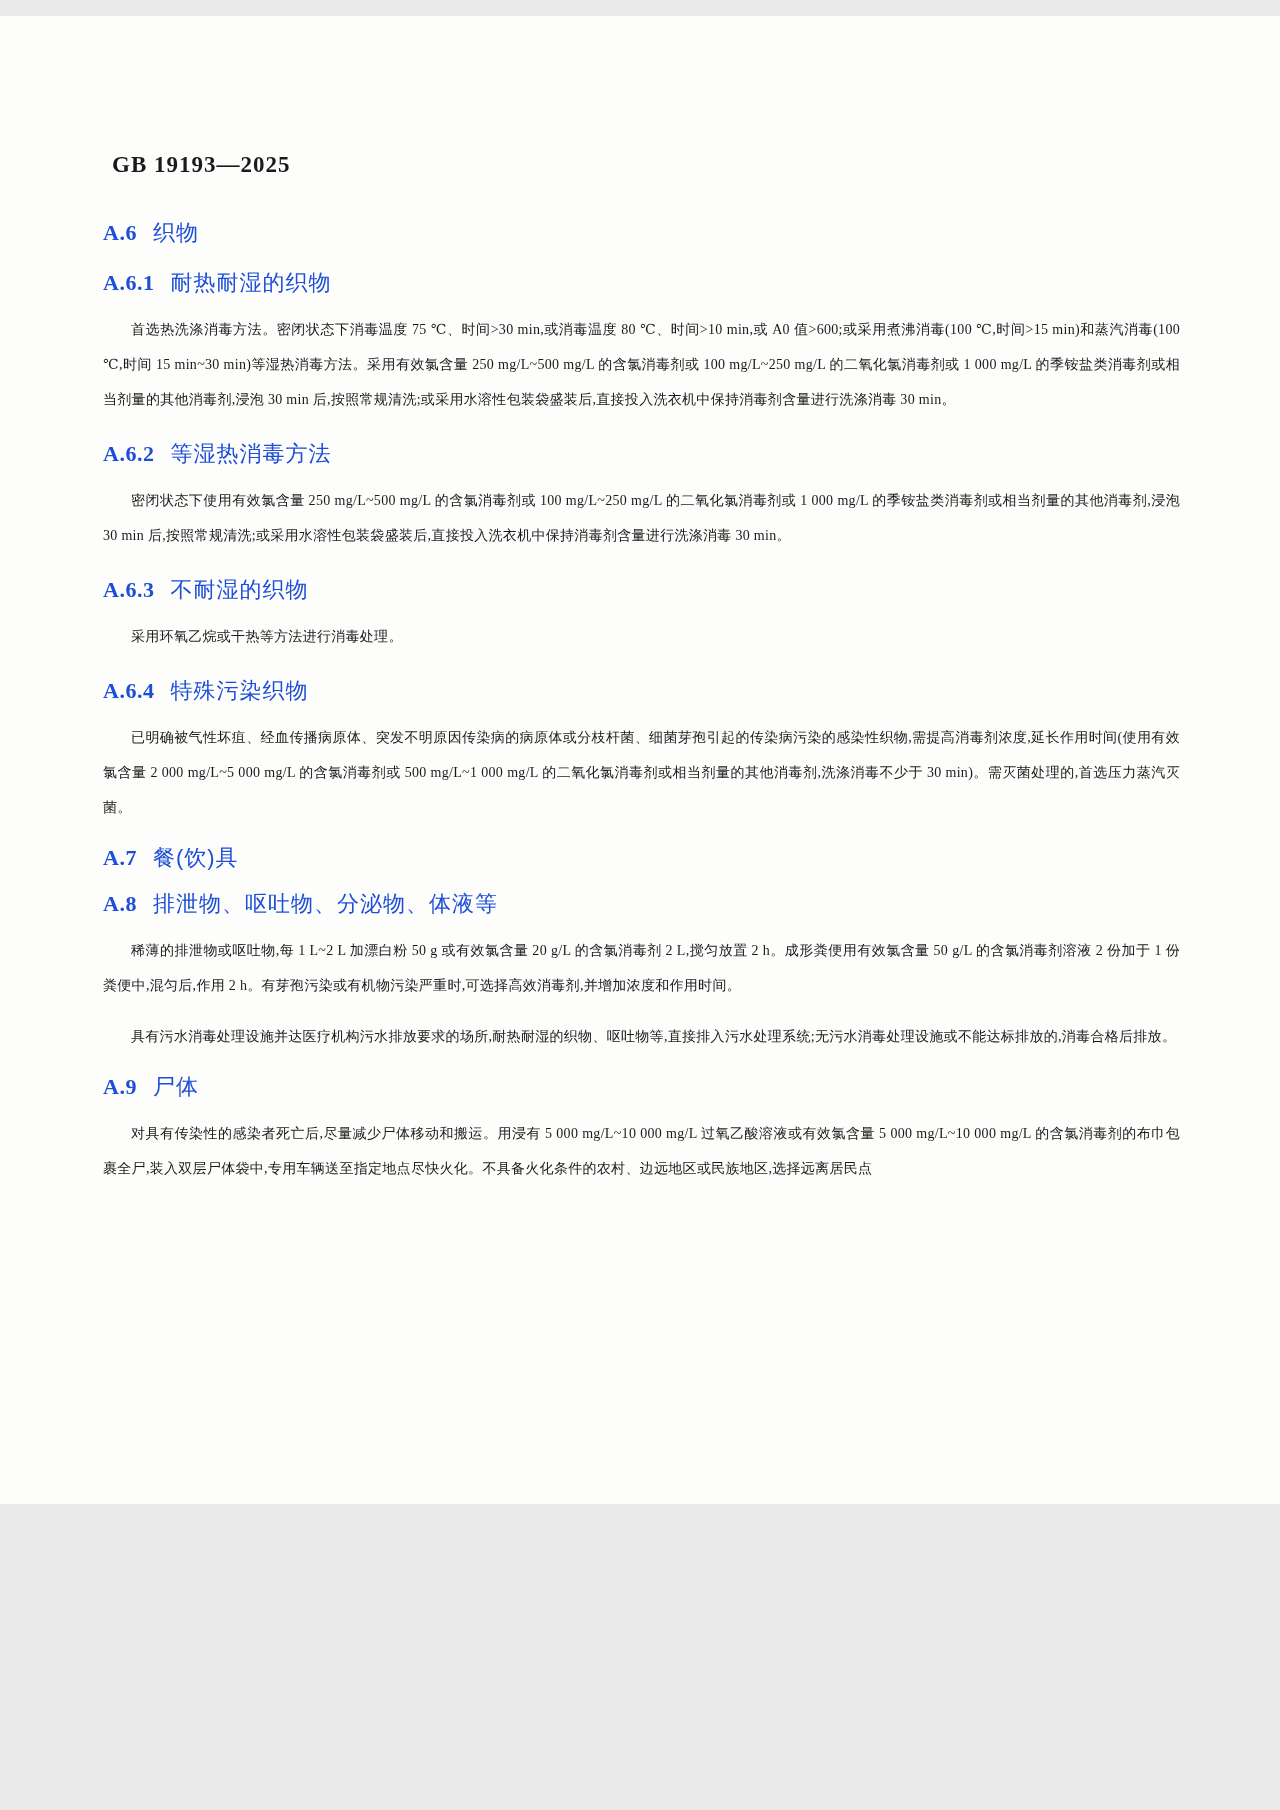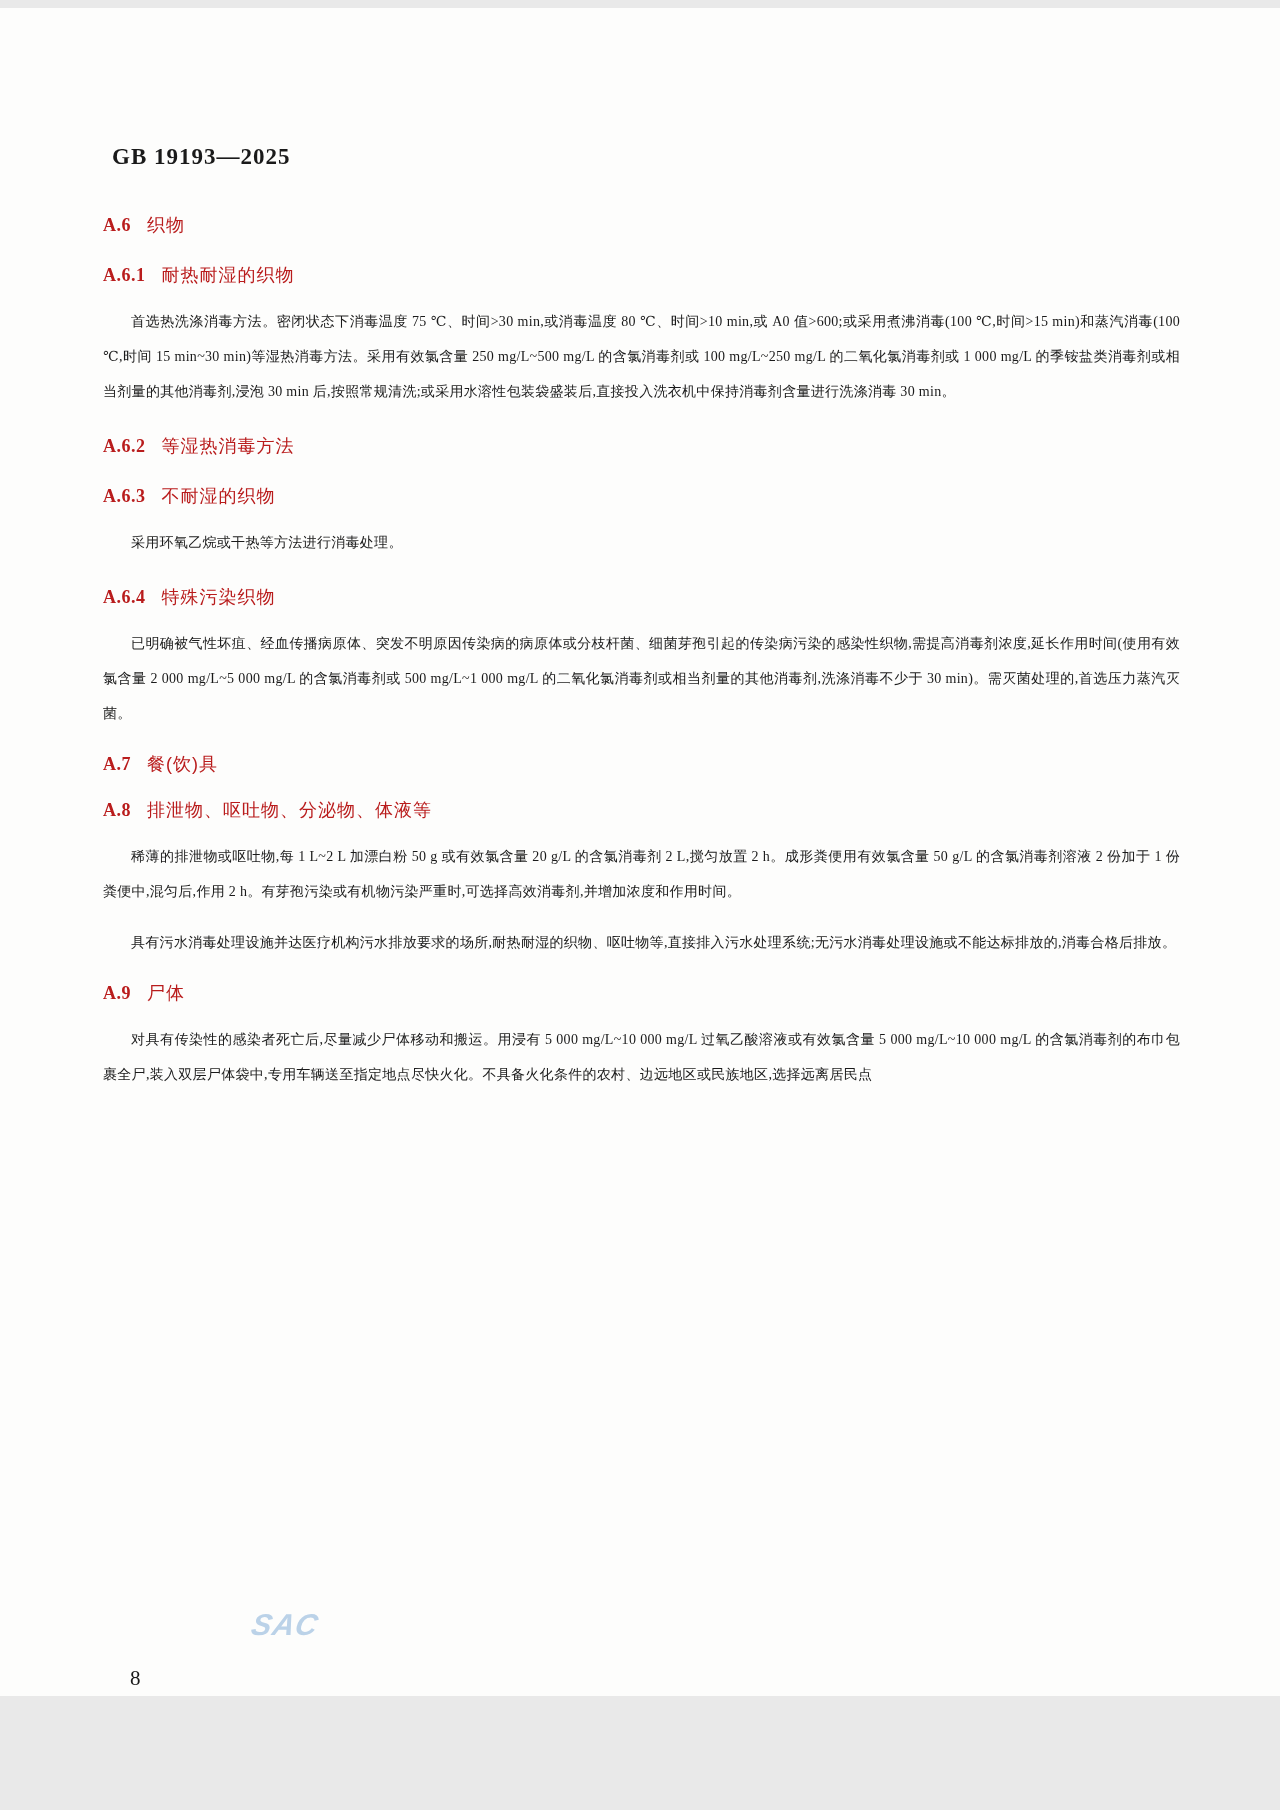--- a/index.html
+++ b/index.html
@@ -1,37 +1,37 @@
 <!DOCTYPE html>
 <html lang="zh"><head>
 <meta charset="utf-8">
 <title>GB 19193—2025</title>
 <style>
   html,body{margin:0;padding:0;background:#e9e9e9;}
   .page{
     position:relative;
-    width:1280px;height:1688px;
-    margin:8px auto;
+    width:1280px;height:1488px;
+    margin:16px auto;
     background:#fdfdfc;
     color:#1a1a1a;
     font-family:"Liberation Serif","DejaVu Serif",serif;
     overflow:hidden;
   }
   .doc-header{
     position:absolute;top:136px;left:112px;
     font-size:23px;font-weight:700;letter-spacing:1px;
     font-family:"Liberation Serif","DejaVu Serif",serif;
   }
   .content{
     position:absolute;top:204px;left:103px;width:1077px;
   }
   .sec-h2,.sec-h3{
     display:flex;align-items:flex-end;
-    font-size:18px;line-height:26px;font-weight:700;
-    color:#b91c1c;
+    font-size:22px;line-height:26px;font-weight:700;
+    color:#1d4ed8;
   }
   .sec-h2{margin:20px 0 0 0;}
   .sec-h3{margin:24px 0 0 0;}
   .sec-h2:first-child{margin-top:0;}
   .sec-label{
     font-family:"Liberation Serif","DejaVu Serif",serif;
     font-weight:700;margin-right:16px;letter-spacing:.5px;
   }
   .sec-title{
     font-family:"Liberation Sans","DejaVu Sans",sans-serif;
@@ -81,20 +81,21 @@
       <span class="sec-title">耐热耐湿的织物</span>
     </div>
 
     <p class="para">首选热洗涤消毒方法。密闭状态下消毒温度 75 ℃、时间&gt;30 min,或消毒温度 80 ℃、时间&gt;10 min,或 A0 值&gt;600;或采用煮沸消毒(100 ℃,时间&gt;15 min)和蒸汽消毒(100 ℃,时间 15 min~30 min)等湿热消毒方法。采用有效氯含量 250 mg/L~500 mg/L 的含氯消毒剂或 100 mg/L~250 mg/L 的二氧化氯消毒剂或 1 000 mg/L 的季铵盐类消毒剂或相当剂量的其他消毒剂,浸泡 30 min 后,按照常规清洗;或采用水溶性包装袋盛装后,直接投入洗衣机中保持消毒剂含量进行洗涤消毒 30 min。</p>
 
     <div class="sec-h3">
       <span class="sec-label">A.6.2</span>
       <span class="sec-title">等湿热消毒方法</span>
     </div>
 
+    <p class="para">密闭状态下使用有效氯含量 250 mg/L~500 mg/L 的含氯消毒剂或 100 mg/L~250 mg/L 的二氧化氯消毒剂或 1 000 mg/L 的季铵盐类消毒剂或相当剂量的其他消毒剂,浸泡 30 min 后,按照常规清洗;或采用水溶性包装袋盛装后,直接投入洗衣机中保持消毒剂含量进行洗涤消毒 30 min。</p>
 
     <div class="sec-h3">
       <span class="sec-label">A.6.3</span>
       <span class="sec-title">不耐湿的织物</span>
     </div>
 
     <p class="para">采用环氧乙烷或干热等方法进行消毒处理。</p>
 
     <div class="sec-h3">
       <span class="sec-label">A.6.4</span>

